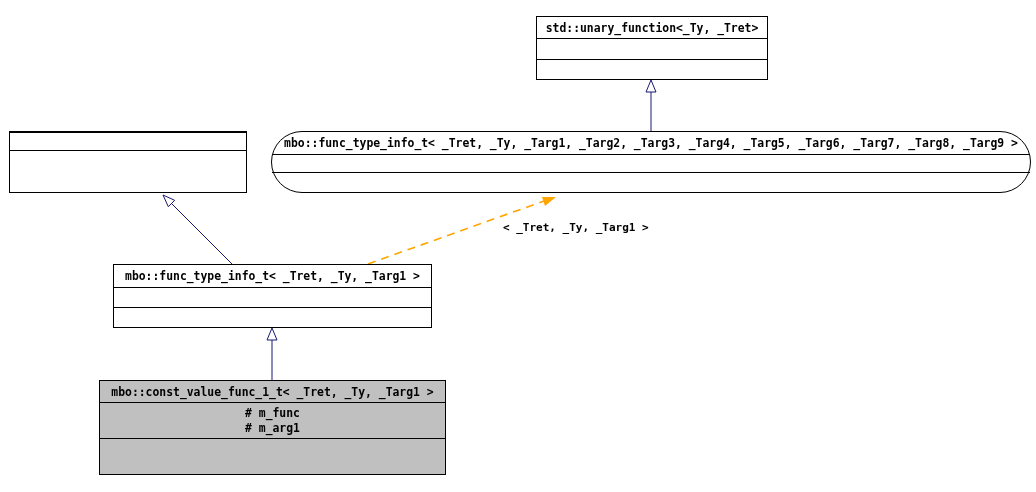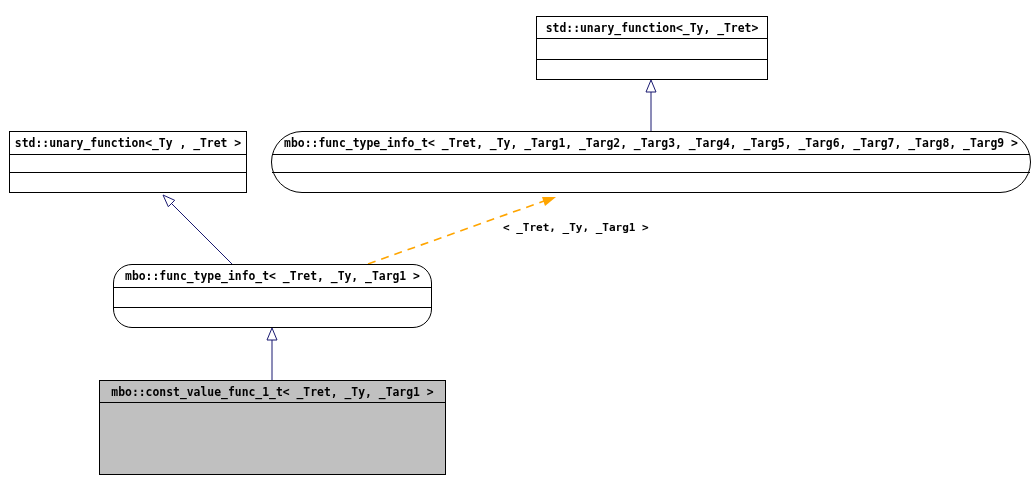--- a/index.html
+++ b/index.html
@@ -72,40 +72,45 @@
     </g>
   </svg>
 
   <div class="class-box" style="left:536px; top:16px; width:232px; height:64px;">
     <div class="title-compartment" style="height:21px;">std::unary_function&lt;_Ty, _Tret&gt;</div>
     <div class="compartment" style="height:21px;"></div>
     <div class="compartment" style="flex:1;"></div>
   </div>
 
   <div class="class-box" style="left:9px; top:131px; width:238px; height:62px;">
-    <div class="title-compartment" style="height:22px;">std::unary_function&lt;_Ty , _Tret &gt;</div>
     <div class="compartment" style="height:18px;"></div>
     <div class="compartment" style="flex:1;"></div>
   </div>
 
   <div class="class-box" style="left:271px; top:131px; width:760px; height:62px;border-radius:31px;">
     <div class="title-compartment" style="height:22px;">mbo::func_type_info_t&lt; _Tret, _Ty, _Targ1, _Targ2, _Targ3, _Targ4, _Targ5, _Targ6, _Targ7, _Targ8, _Targ9 &gt;</div>
     <div class="compartment" style="height:18px;"></div>
     <div class="compartment" style="flex:1;"></div>
   </div>
 
   <div class="tmpl-label" style="left:503px; top:221px;">&lt; _Tret, _Ty, _Targ1 &gt;</div>
 
-  <div class="class-box" style="left:113px; top:264px; width:319px; height:64px;border-radius:19px;">
+  <div class="class-box" style="left:113px; top:264px; width:319px; height:64px;">
     <div class="title-compartment" style="height:22px;">mbo::func_type_info_t&lt; _Tret, _Ty, _Targ1 &gt;</div>
     <div class="compartment" style="height:20px;"></div>
     <div class="compartment" style="flex:1;"></div>
   </div>
 
   <div class="class-box highlight" style="left:99px; top:380px; width:347px; height:95px;justify-content:flex-end;">
     <div class="title-compartment" style="height:21px;">mbo::const_value_func_1_t&lt; _Tret, _Ty, _Targ1 &gt;</div>
+    <div class="compartment" style="height:36px;">
+      <div class="member-block">
+        <div># m_func</div>
+        <div># m_arg1</div>
+      </div>
+    </div>
     <div class="compartment" style="flex:1;">
       <div class="member-block">
       </div>
     </div>
   </div>
 
 </div>
 
 </body></html>

